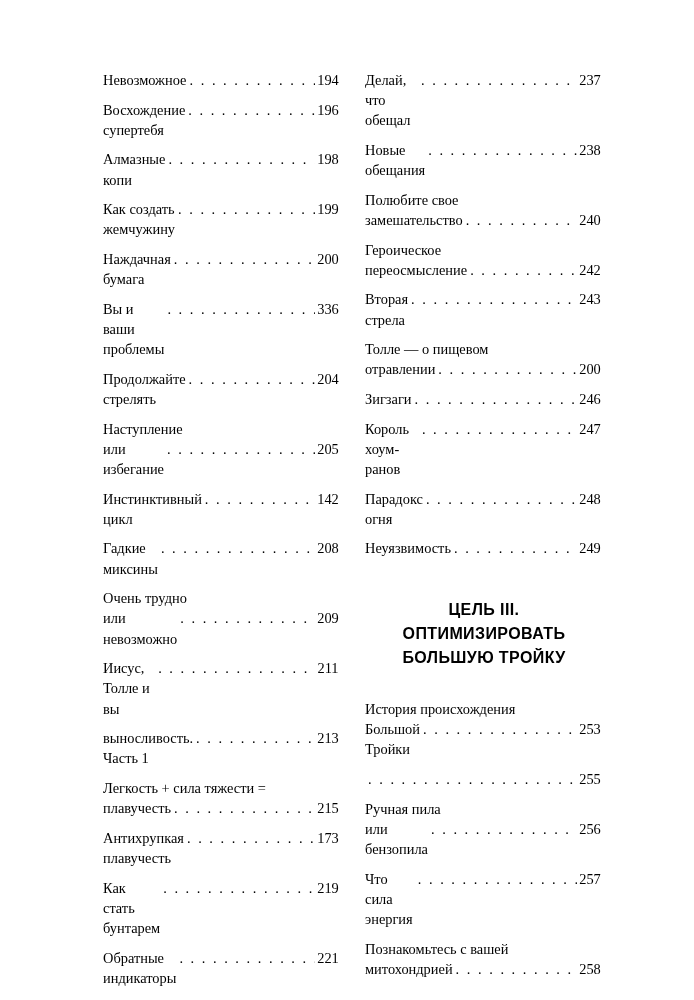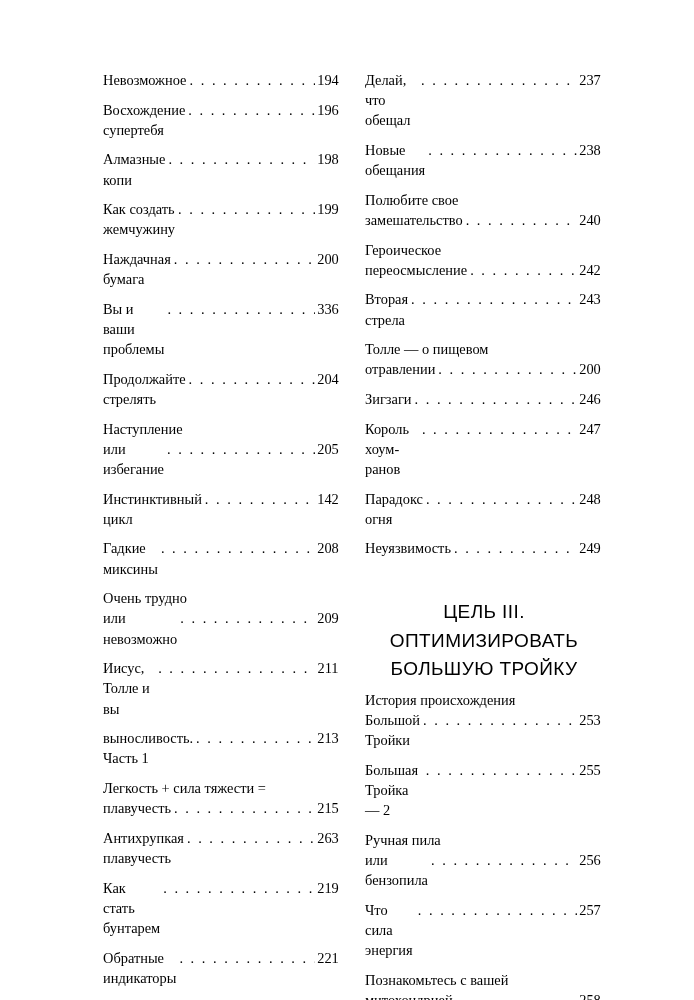--- a/index.html
+++ b/index.html
@@ -64,26 +64,26 @@
     text-align: center;
     min-width: 26px;
     font-family: Liberation Serif, serif;
   }
   .entry-firstline {
     display: block;
   }
   .section-heading {
     text-align: center;
     font-family: "Liberation Sans", sans-serif;
-    font-weight: normal;
-    font-size: 19px;
+    font-weight: bold;
+    font-size: 16px;
     line-height: 1.5;
     letter-spacing: 0.4px;
     margin-top: 30px;
-    margin-bottom: 6px;
+    margin-bottom: 29px;
   }
   .section-heading .line {
     display: block;
   }
 </style>
 </head>
 <body>
 
 <div class="page">
   <div class="columns">
@@ -186,21 +186,21 @@
           <div class="entry-row">
             <span class="entry-title">плавучесть</span>
             <span class="entry-dots">. . . . . . . . . . . . . . . . . . . . . . . . . . . . . .</span>
             <span class="entry-page">215</span>
           </div>
         </div>
         <div class="toc-entry">
           <div class="entry-row">
             <span class="entry-title">Антихрупкая плавучесть</span>
             <span class="entry-dots">. . . . . . . . . . . . . . . . . . . . . . . . . . . . . .</span>
-            <span class="entry-page">263</span>
+            <span class="entry-page">173</span>
           </div>
         </div>
         <div class="toc-entry">
           <div class="entry-row">
             <span class="entry-title">Как стать бунтарем</span>
             <span class="entry-dots">. . . . . . . . . . . . . . . . . . . . . . . . . . . . . .</span>
             <span class="entry-page">219</span>
           </div>
         </div>
         <div class="toc-entry">
@@ -293,21 +293,20 @@
         <div class="toc-entry">
           <span class="entry-firstline">История происхождения</span>
           <div class="entry-row">
             <span class="entry-title">Большой Тройки</span>
             <span class="entry-dots">. . . . . . . . . . . . . . . . . . . . . . . . . . . . . .</span>
             <span class="entry-page">253</span>
           </div>
         </div>
         <div class="toc-entry">
           <div class="entry-row">
-            <span class="entry-title">Большая Тройка — 2</span>
             <span class="entry-dots">. . . . . . . . . . . . . . . . . . . . . . . . . . . . . .</span>
             <span class="entry-page">255</span>
           </div>
         </div>
         <div class="toc-entry">
           <span class="entry-firstline">Ручная пила</span>
           <div class="entry-row">
             <span class="entry-title">или бензопила</span>
             <span class="entry-dots">. . . . . . . . . . . . . . . . . . . . . . . . . . . . . .</span>
             <span class="entry-page">256</span>

